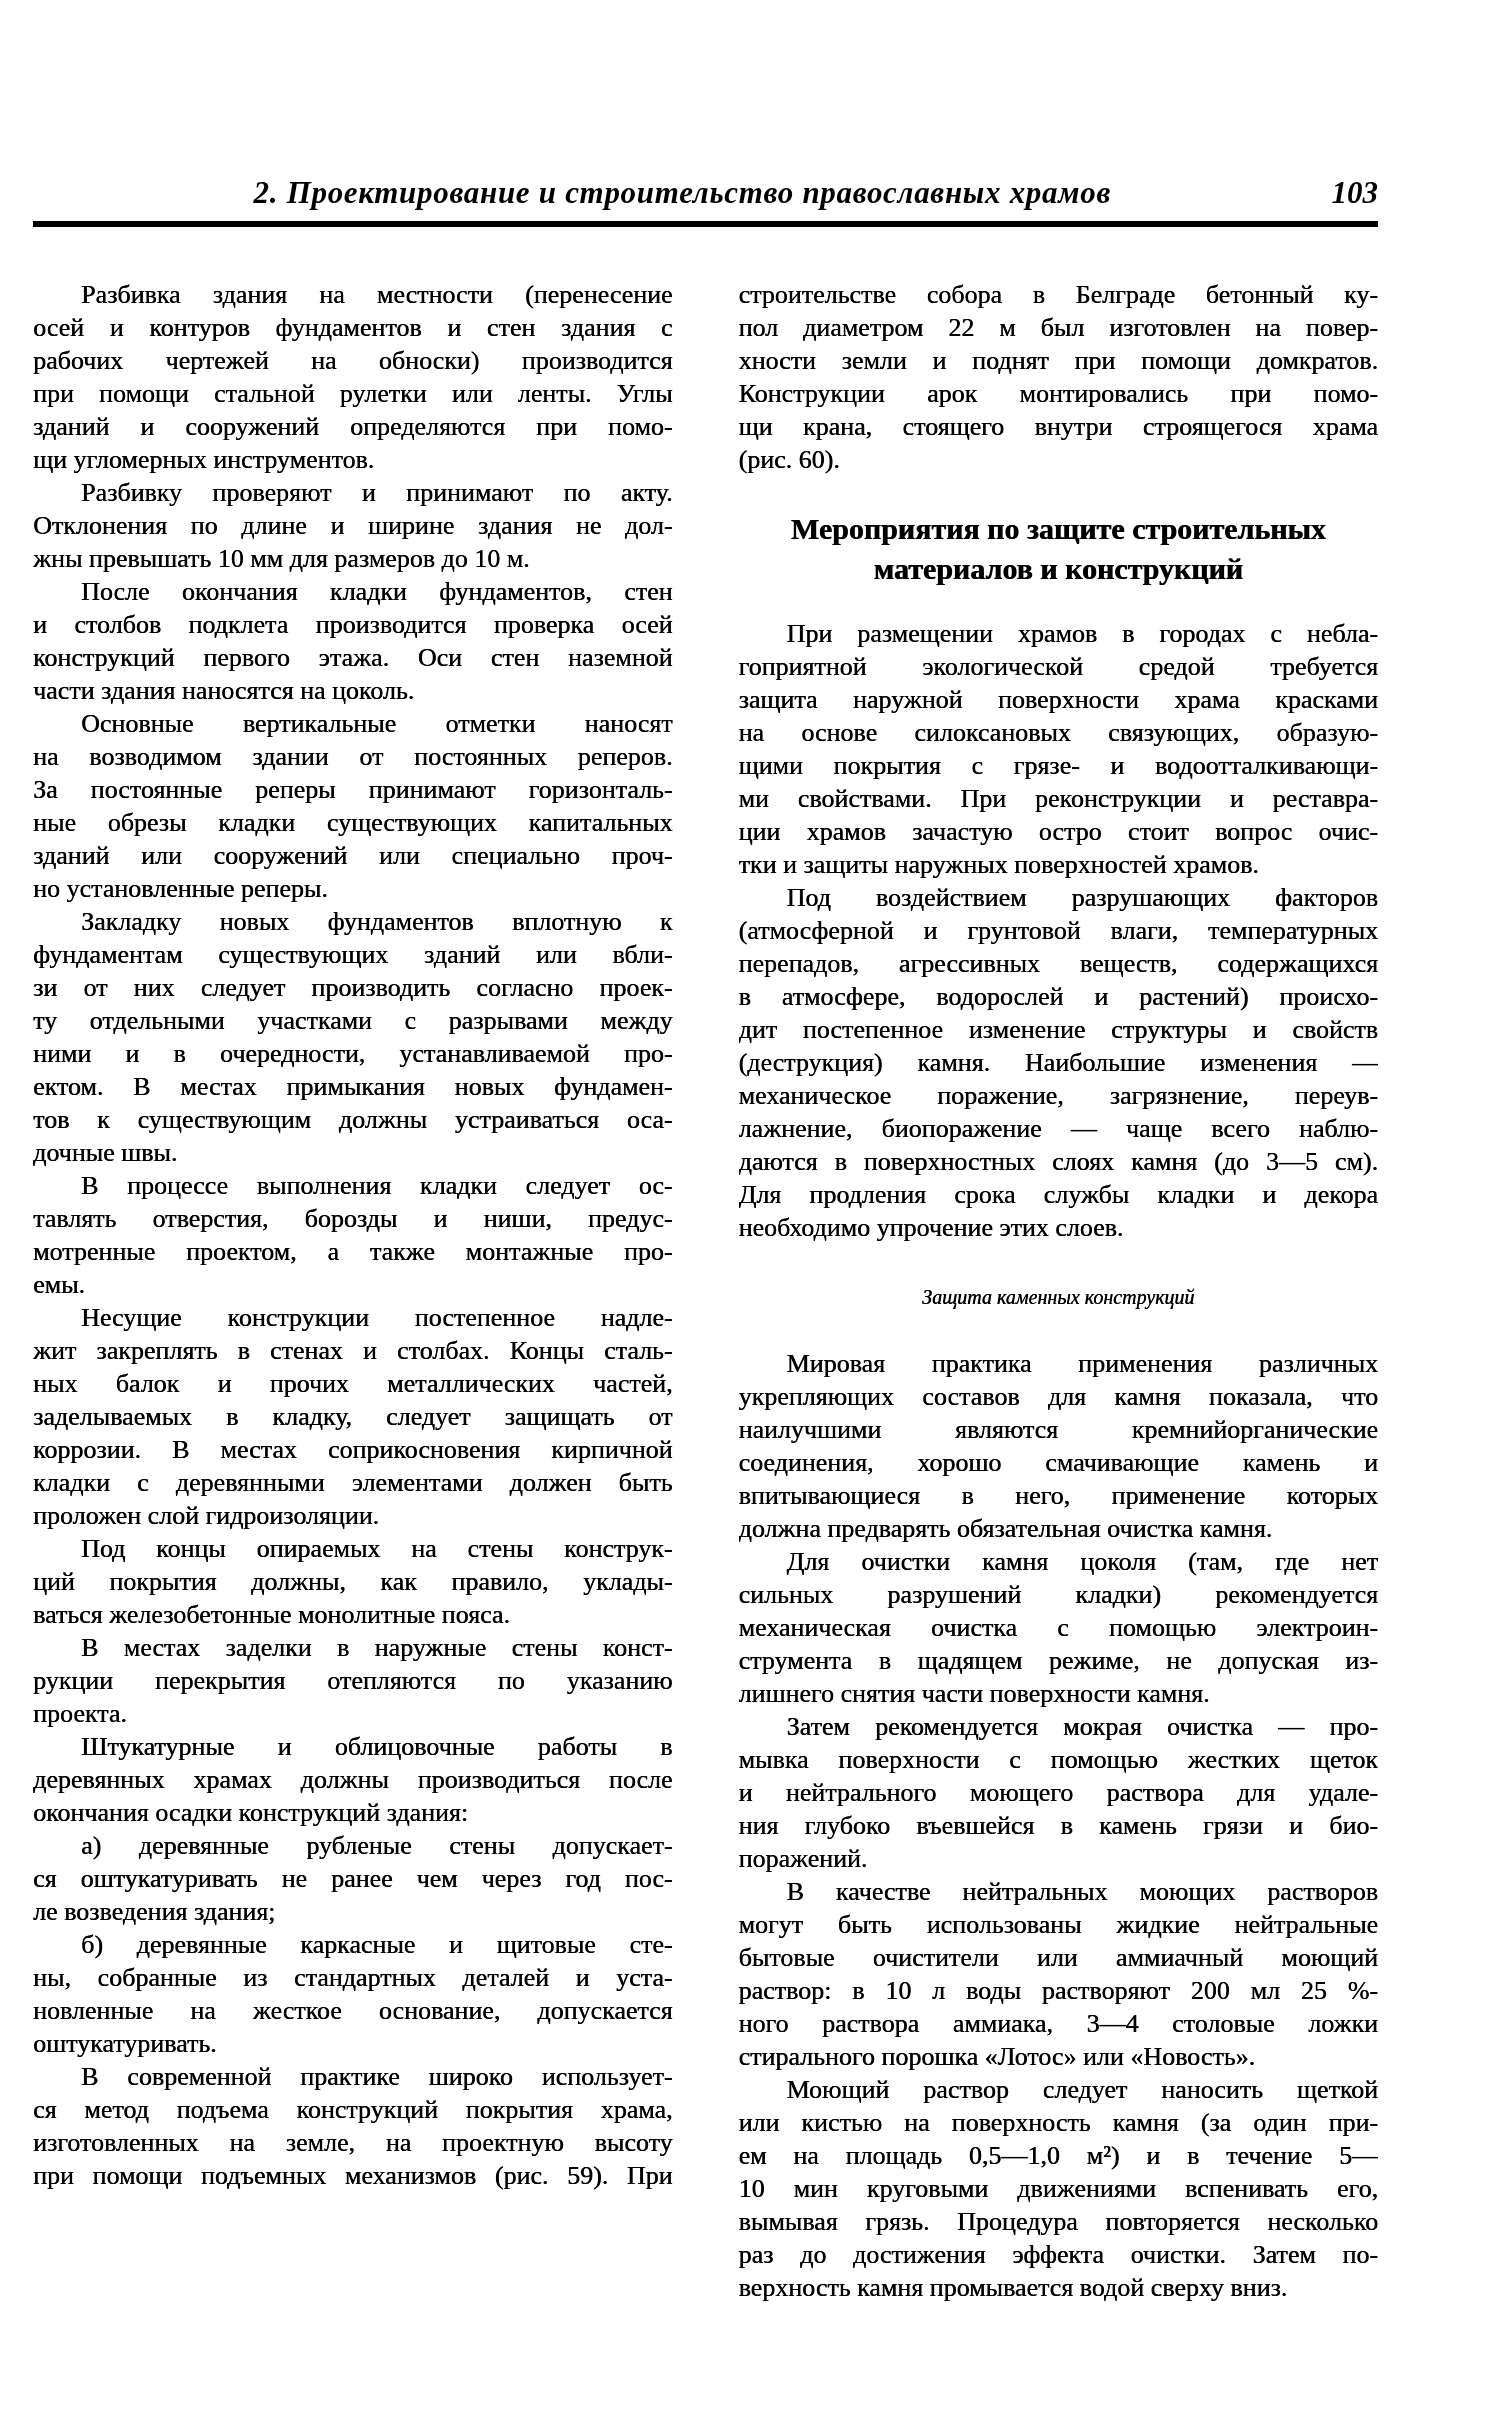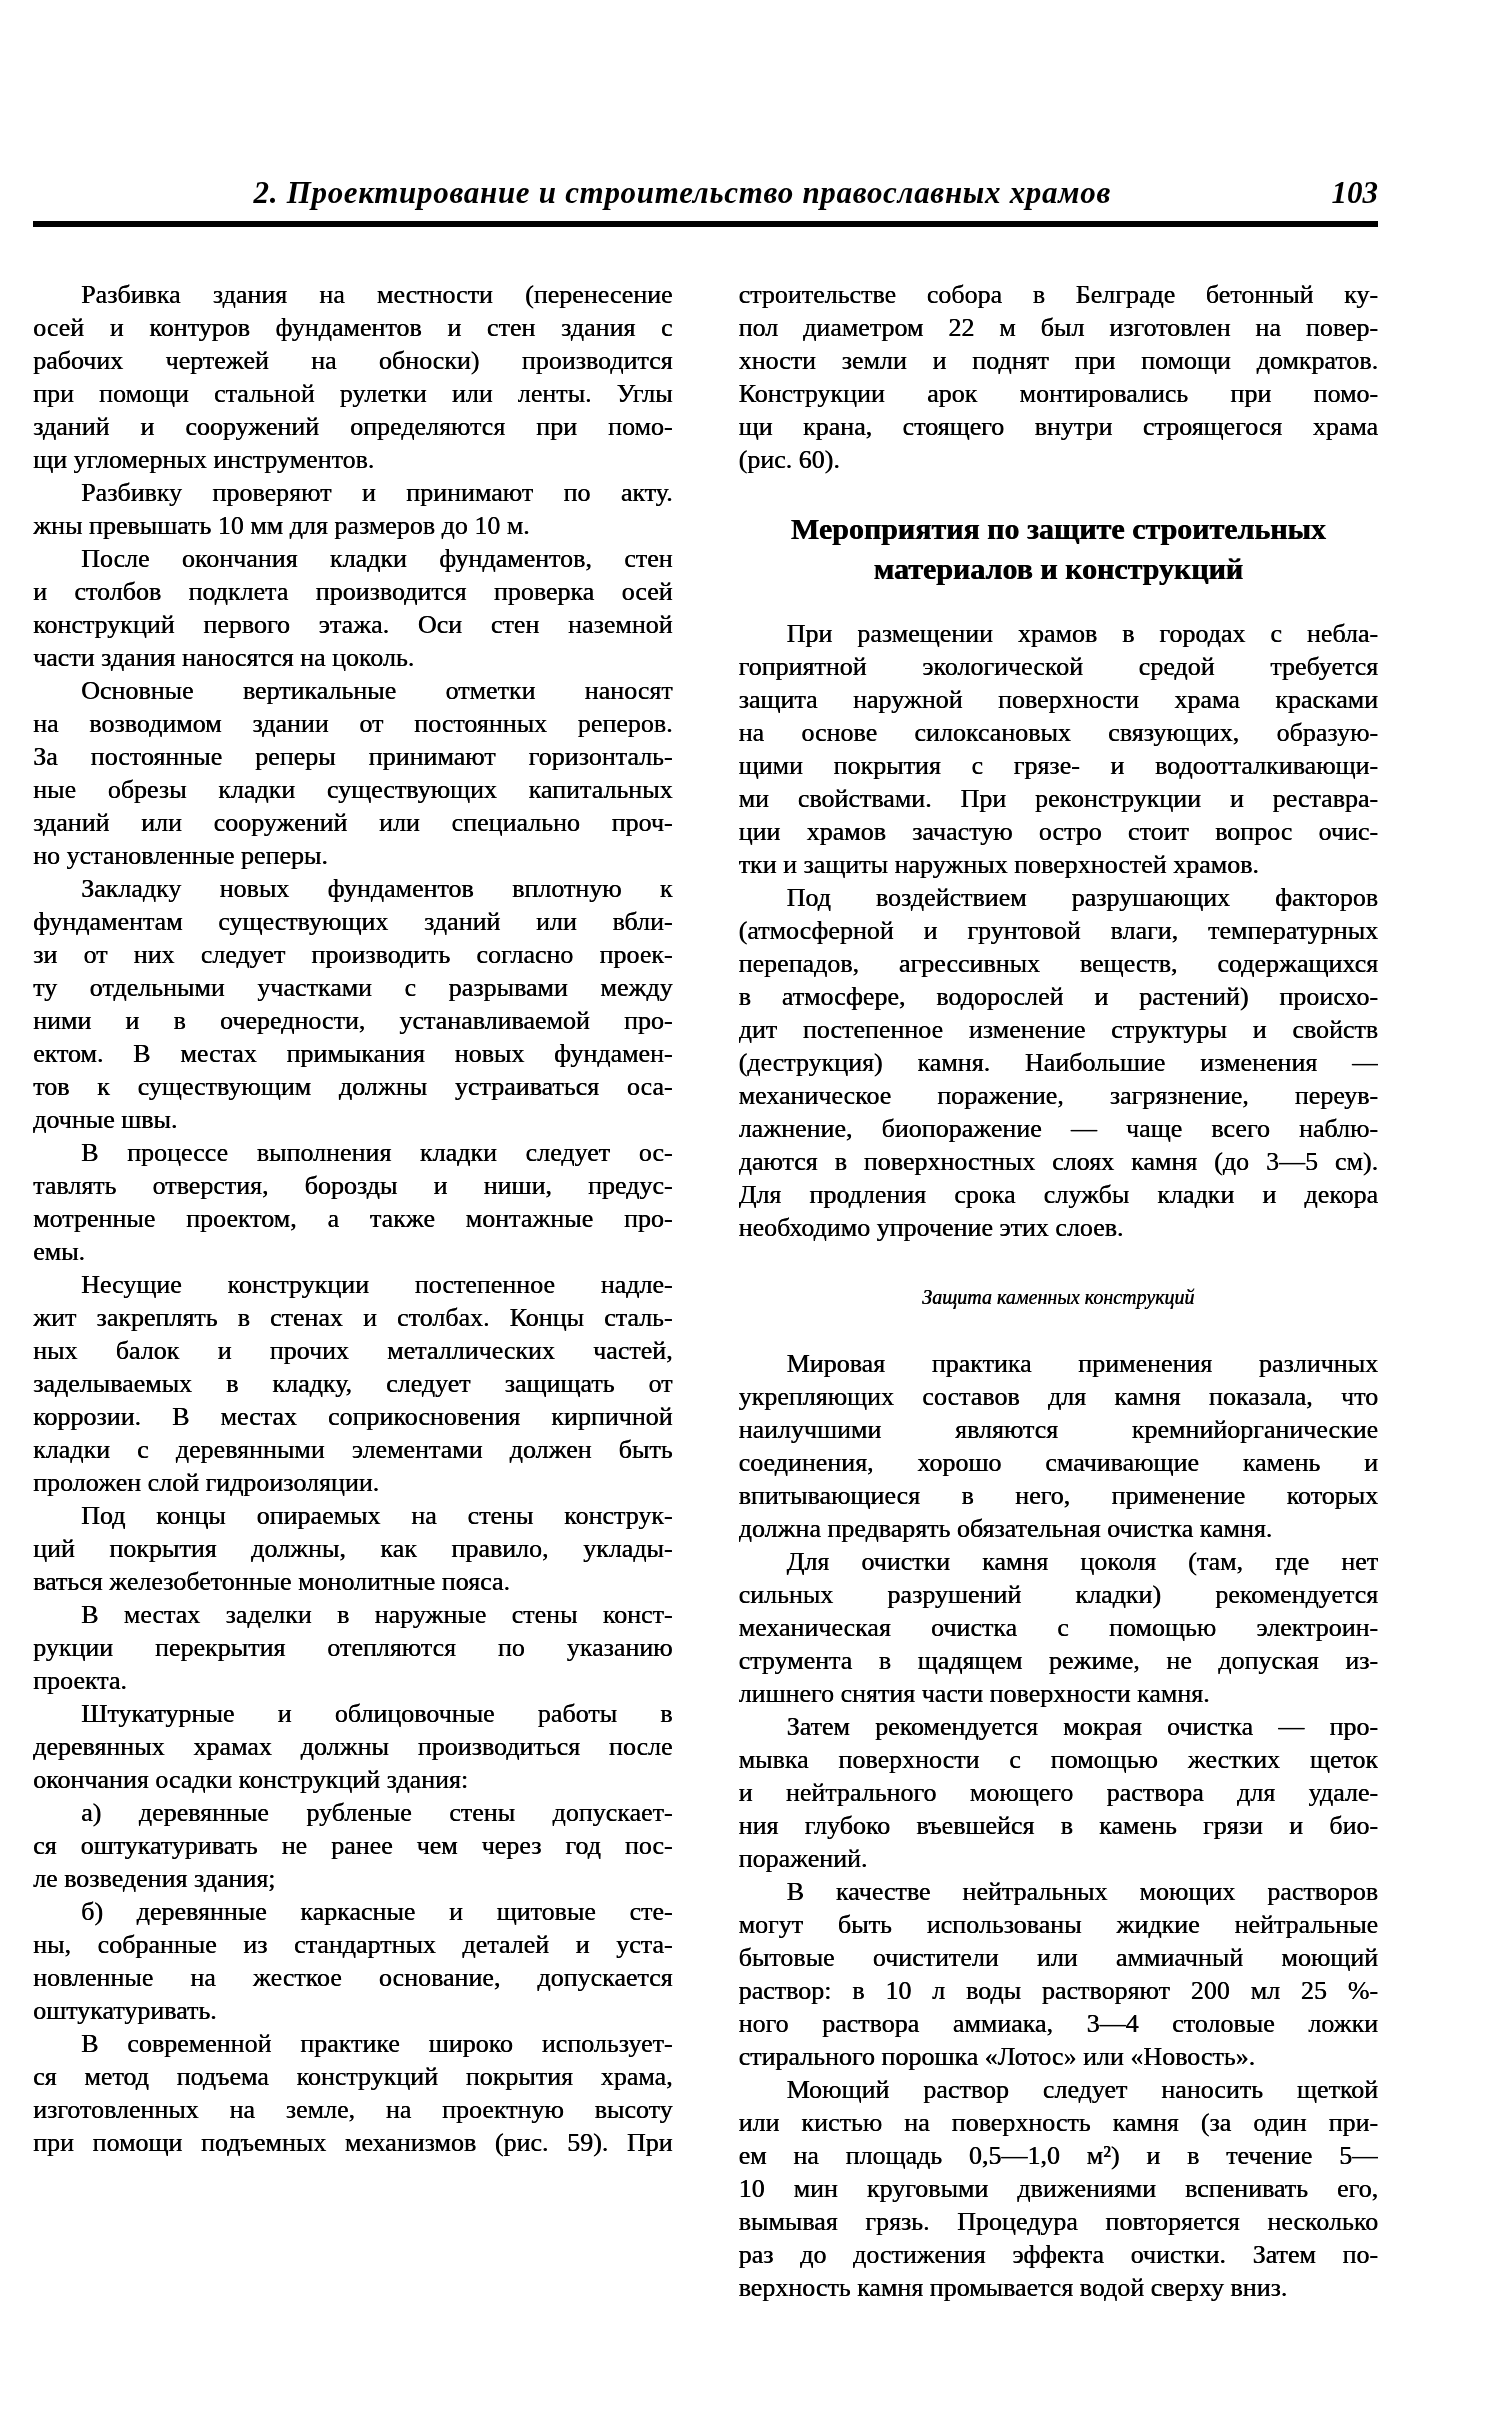--- a/index.html
+++ b/index.html
@@ -51,20 +51,21 @@
           <div class="blk para">
             <div class="ln ind">Разбивка здания на местности (перенесение</div>
             <div class="ln">осей и контуров фундаментов и стен здания с</div>
             <div class="ln">рабочих чертежей на обноски) производится</div>
             <div class="ln">при помощи стальной рулетки или ленты. Углы</div>
             <div class="ln">зданий и сооружений определяются при помо-</div>
             <div class="ln end">щи угломерных инструментов.</div>
           </div>
           <div class="blk para">
             <div class="ln ind">Разбивку проверяют и принимают по акту.</div>
+            <div class="ln">Отклонения по длине и ширине здания не дол-</div>
             <div class="ln end">жны превышать 10 мм для размеров до 10 м.</div>
           </div>
           <div class="blk para">
             <div class="ln ind">После окончания кладки фундаментов, стен</div>
             <div class="ln">и столбов подклета производится проверка осей</div>
             <div class="ln">конструкций первого этажа. Оси стен наземной</div>
             <div class="ln end">части здания наносятся на цоколь.</div>
           </div>
           <div class="blk para">
             <div class="ln ind">Основные вертикальные отметки наносят</div>

